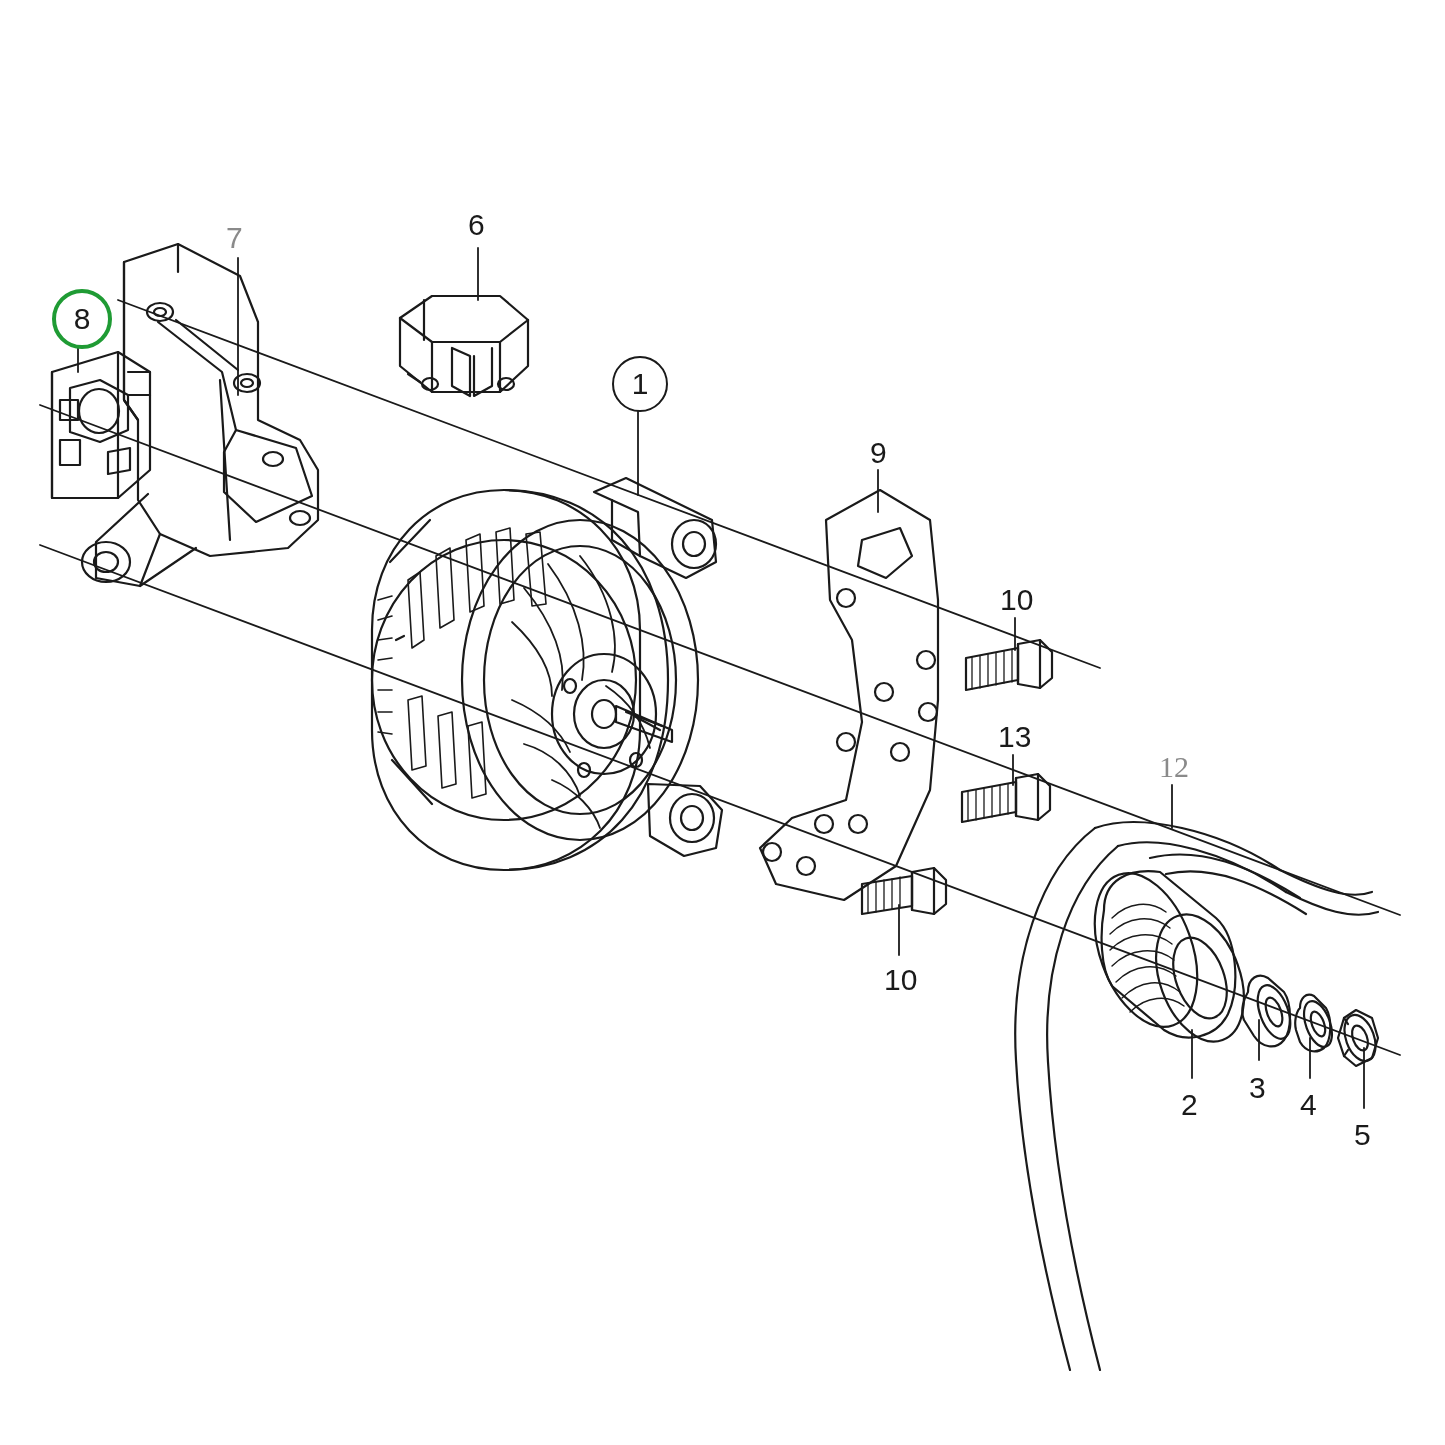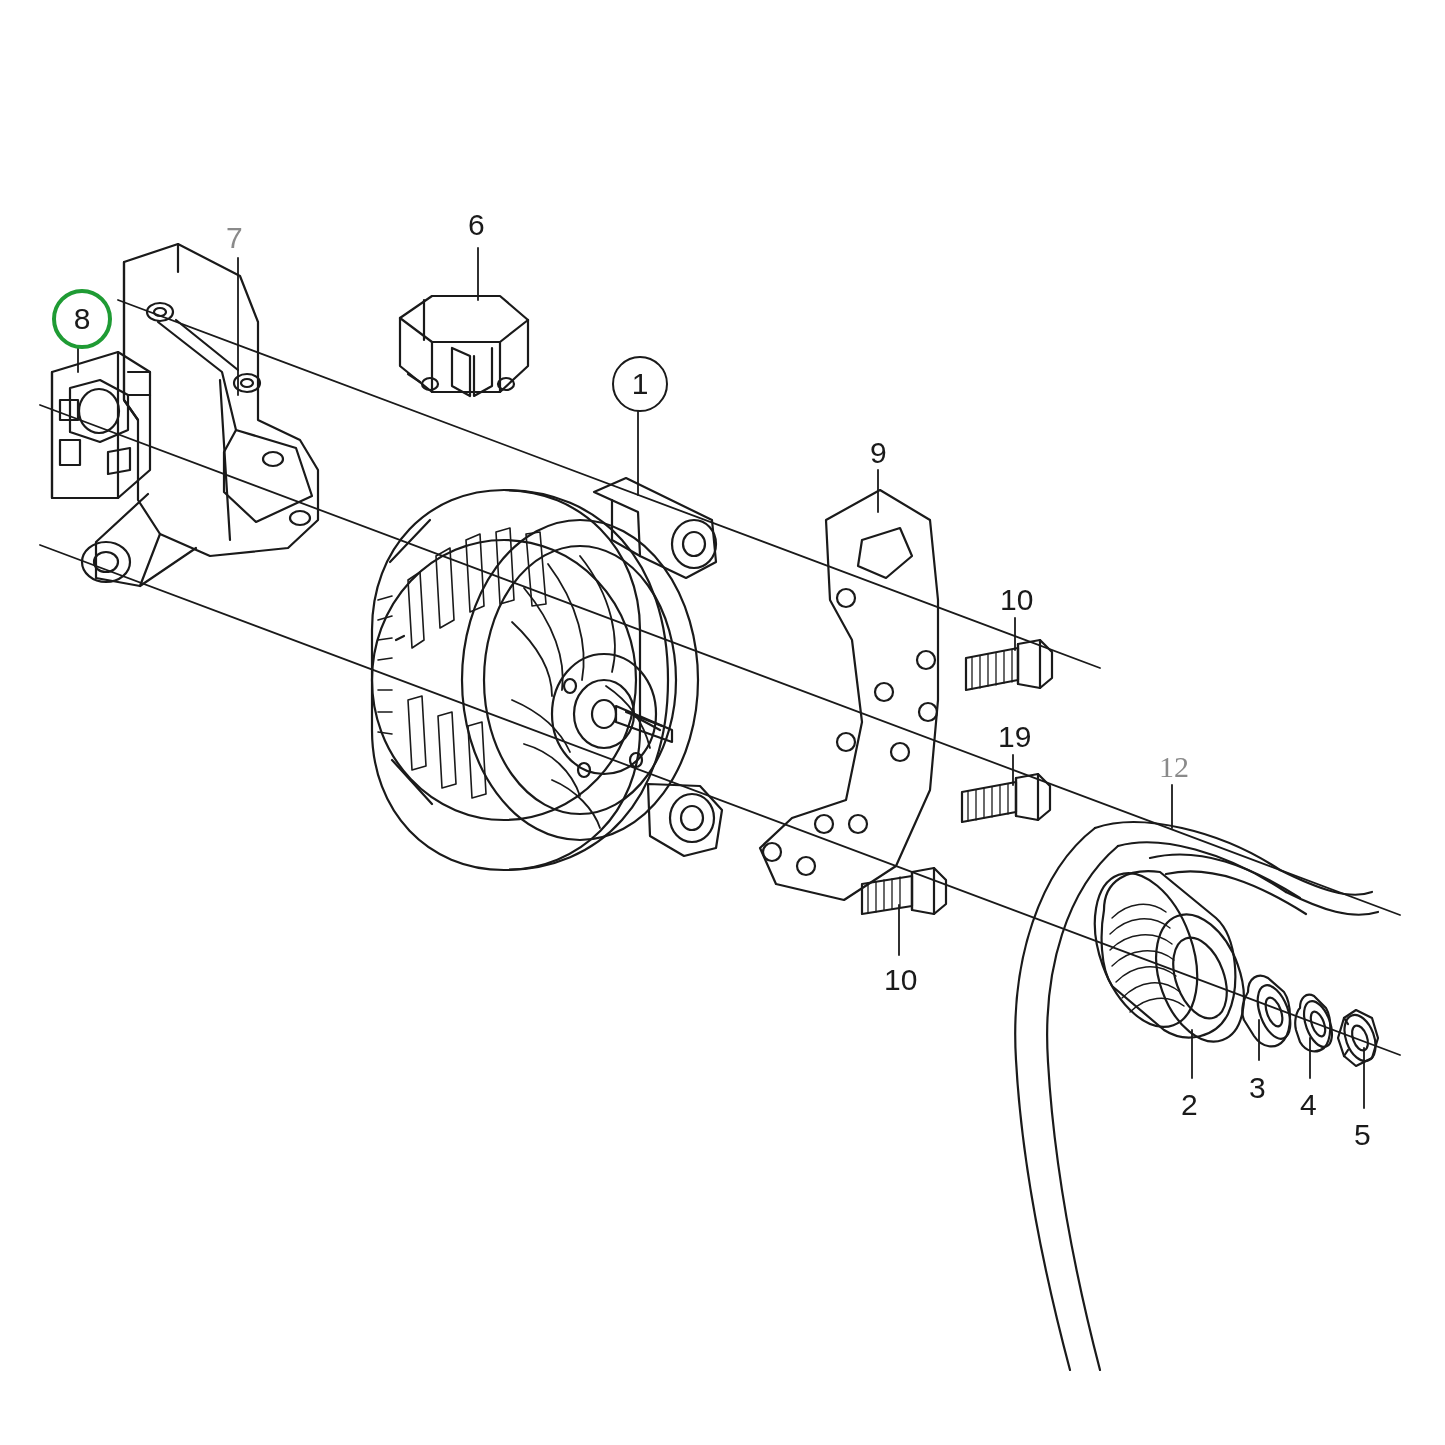--- a/index.html
+++ b/index.html
@@ -292,21 +292,21 @@
 
 <div class="callout-num" style="left:870px;top:438px;">
   <span>9</span>
 </div>
 
 <div class="callout-num" style="left:1000px;top:585px;">
   <span>10</span>
 </div>
 
 <div class="callout-num" style="left:998px;top:722px;">
-  <span>19</span>
+  <span>13</span>
 </div>
 
 <div class="callout-num gray" style="left:1159px;top:752px;font-family:Liberation Serif, serif;">
   <span>12</span>
 </div>
 
 <div class="callout-num" style="left:884px;top:965px;">
   <span>10</span>
 </div>
 

